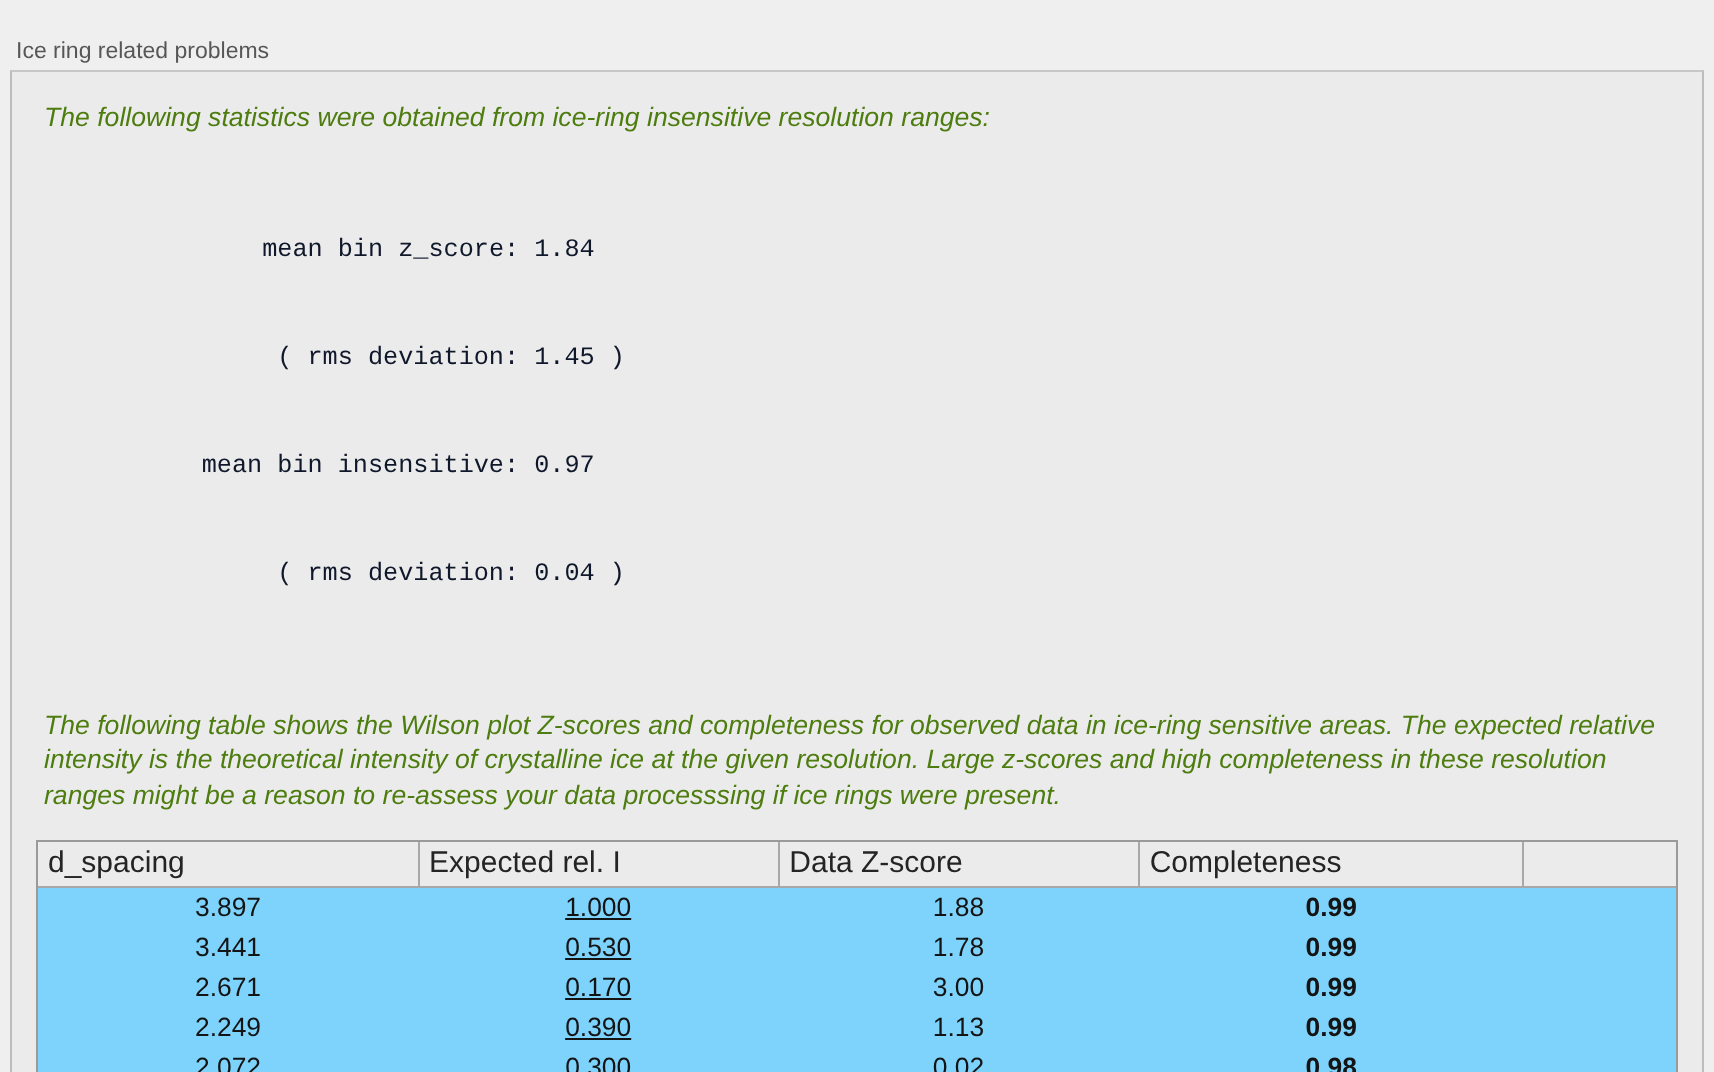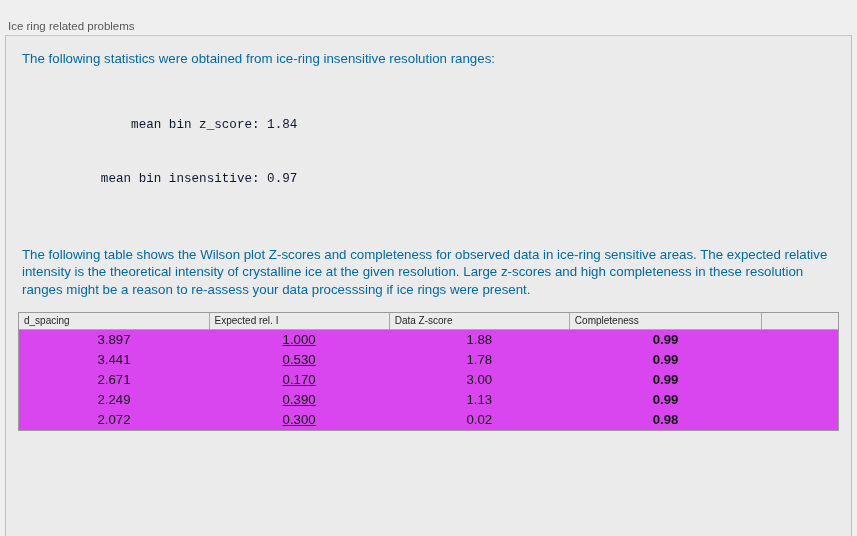--- a/index.html
+++ b/index.html
@@ -42,22 +42,23 @@
     background: #ebebeb;
     border: 1px solid #bdbdbd;
     border-top-color: #c7c7c7;
     box-sizing: border-box;
     padding: 14px 12px 6px 12px;
     overflow: hidden;
   }
   .para {
     font-size: 13.3px;
     line-height: 17.5px;
-    color: #0369a1;
+    color: #4d7c0f;
     margin: 0 0 4px 0;
+    font-style: italic;
   }
   .para.intro {
     margin-bottom: 12px;
     padding-left: 4px;
   }
   
   .stats {
     font-family: "Liberation Mono", "DejaVu Sans Mono", monospace;
     font-size: 12.6px;
     line-height: 18px;
@@ -87,35 +88,35 @@
     background: #ebebeb;
     box-sizing: border-box;
   }
   table.datatable {
     width: 100%;
     border-collapse: collapse;
     font-size: 13.2px;
   }
   table.datatable thead th {
     font-weight: normal;
-    font-size: 10px;
+    font-size: 15px;
     text-align: left;
     padding: 2px 4px 3px 5px;
     background: #ebebeb;
     border-right: 1px solid #a8a8a8;
     border-bottom: 1px solid #a8a8a8;
     color: #242424;
     white-space: nowrap;
   }
   table.datatable thead th:last-child { border-right: none; }
   table.datatable tbody td {
     text-align: center;
     padding: 2px 0 3px 0;
     color: #141414;
-    background: #d946ef;
+    background: #7dd3fc;
   }
   table.datatable tbody td.c0 { width: 23.2%; }
   table.datatable tbody td.c1 { width: 22.0%; text-decoration: underline; }
   table.datatable tbody td.c2 { width: 22.0%; }
   table.datatable tbody td.c3 { width: 23.5%; font-weight: bold; }
   table.datatable tbody td.c4 { width: 9.3%; }
   .colgroup-0 { width: 23.2%; }
   .colgroup-1 { width: 22.0%; }
   .colgroup-2 { width: 22.0%; }
   .colgroup-3 { width: 23.5%; }
@@ -129,21 +130,23 @@
   <div class="titlebar">
     <span>Ice ring related problems</span>
   </div>
 
   <div class="panel">
 
     <p class="para intro">The following statistics were obtained from ice-ring insensitive resolution ranges:</p>
 
     <div class="stats">
       <span class="stats-row"><span class="stats-label">mean bin z_score</span><span class="stats-val">: 1.84</span></span>
+      <span class="stats-row"><span class="stats-label">( rms deviation</span><span class="stats-val">: 1.45 )</span></span>
       <span class="stats-row"><span class="stats-label">mean bin insensitive</span><span class="stats-val">: 0.97</span></span>
+      <span class="stats-row"><span class="stats-label">( rms deviation</span><span class="stats-val">: 0.04 )</span></span>
     </div>
 
     <p class="para desc">The following table shows the Wilson plot Z-scores and completeness for observed data in ice-ring sensitive areas. The expected relative intensity is the theoretical intensity of crystalline ice at the given resolution. Large z-scores and high completeness in these resolution ranges might be a reason to re-assess your data processsing if ice rings were present.</p>
 
     <div class="table-wrap">
       <table class="datatable">
         <colgroup>
           <col class="colgroup-0">
           <col class="colgroup-1">
           <col class="colgroup-2">

